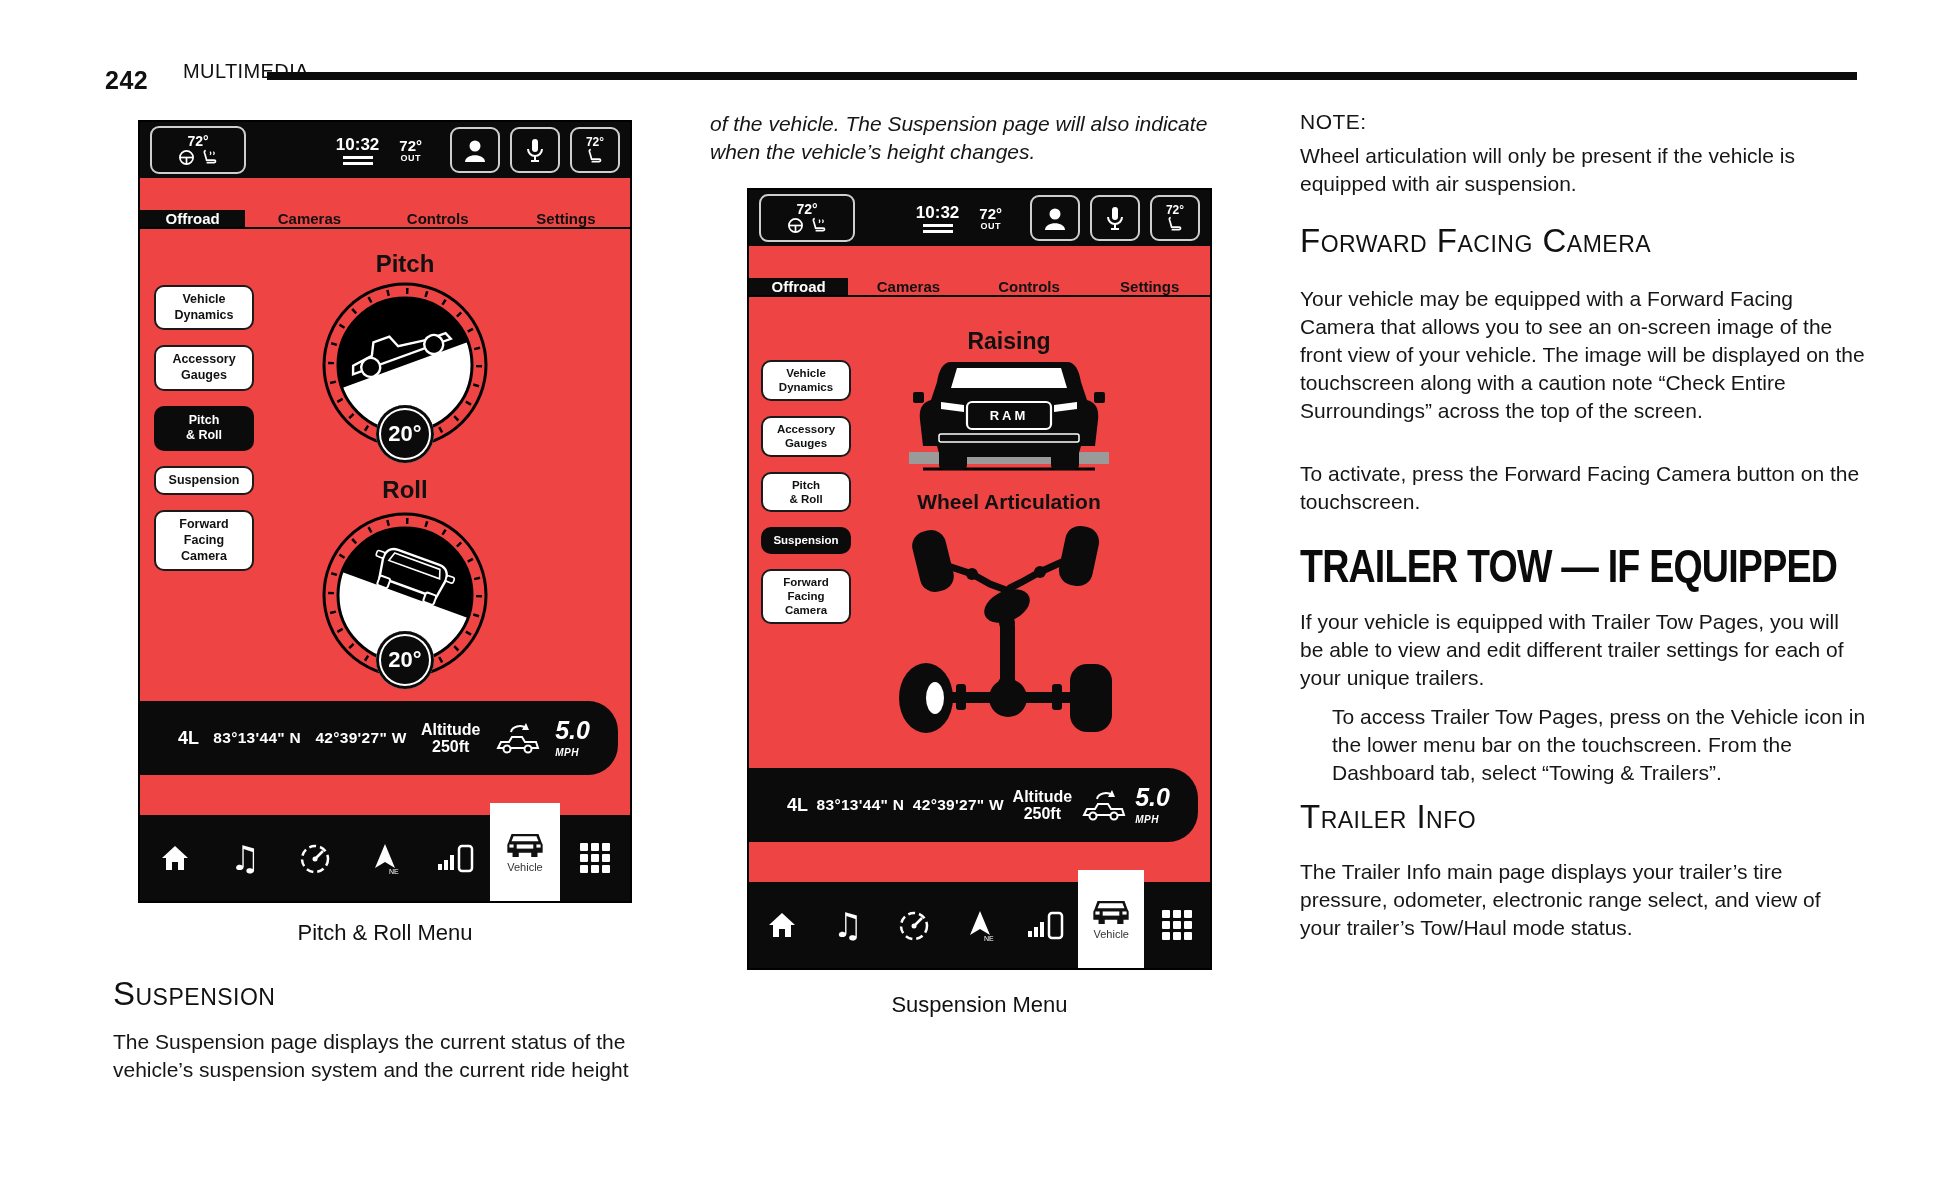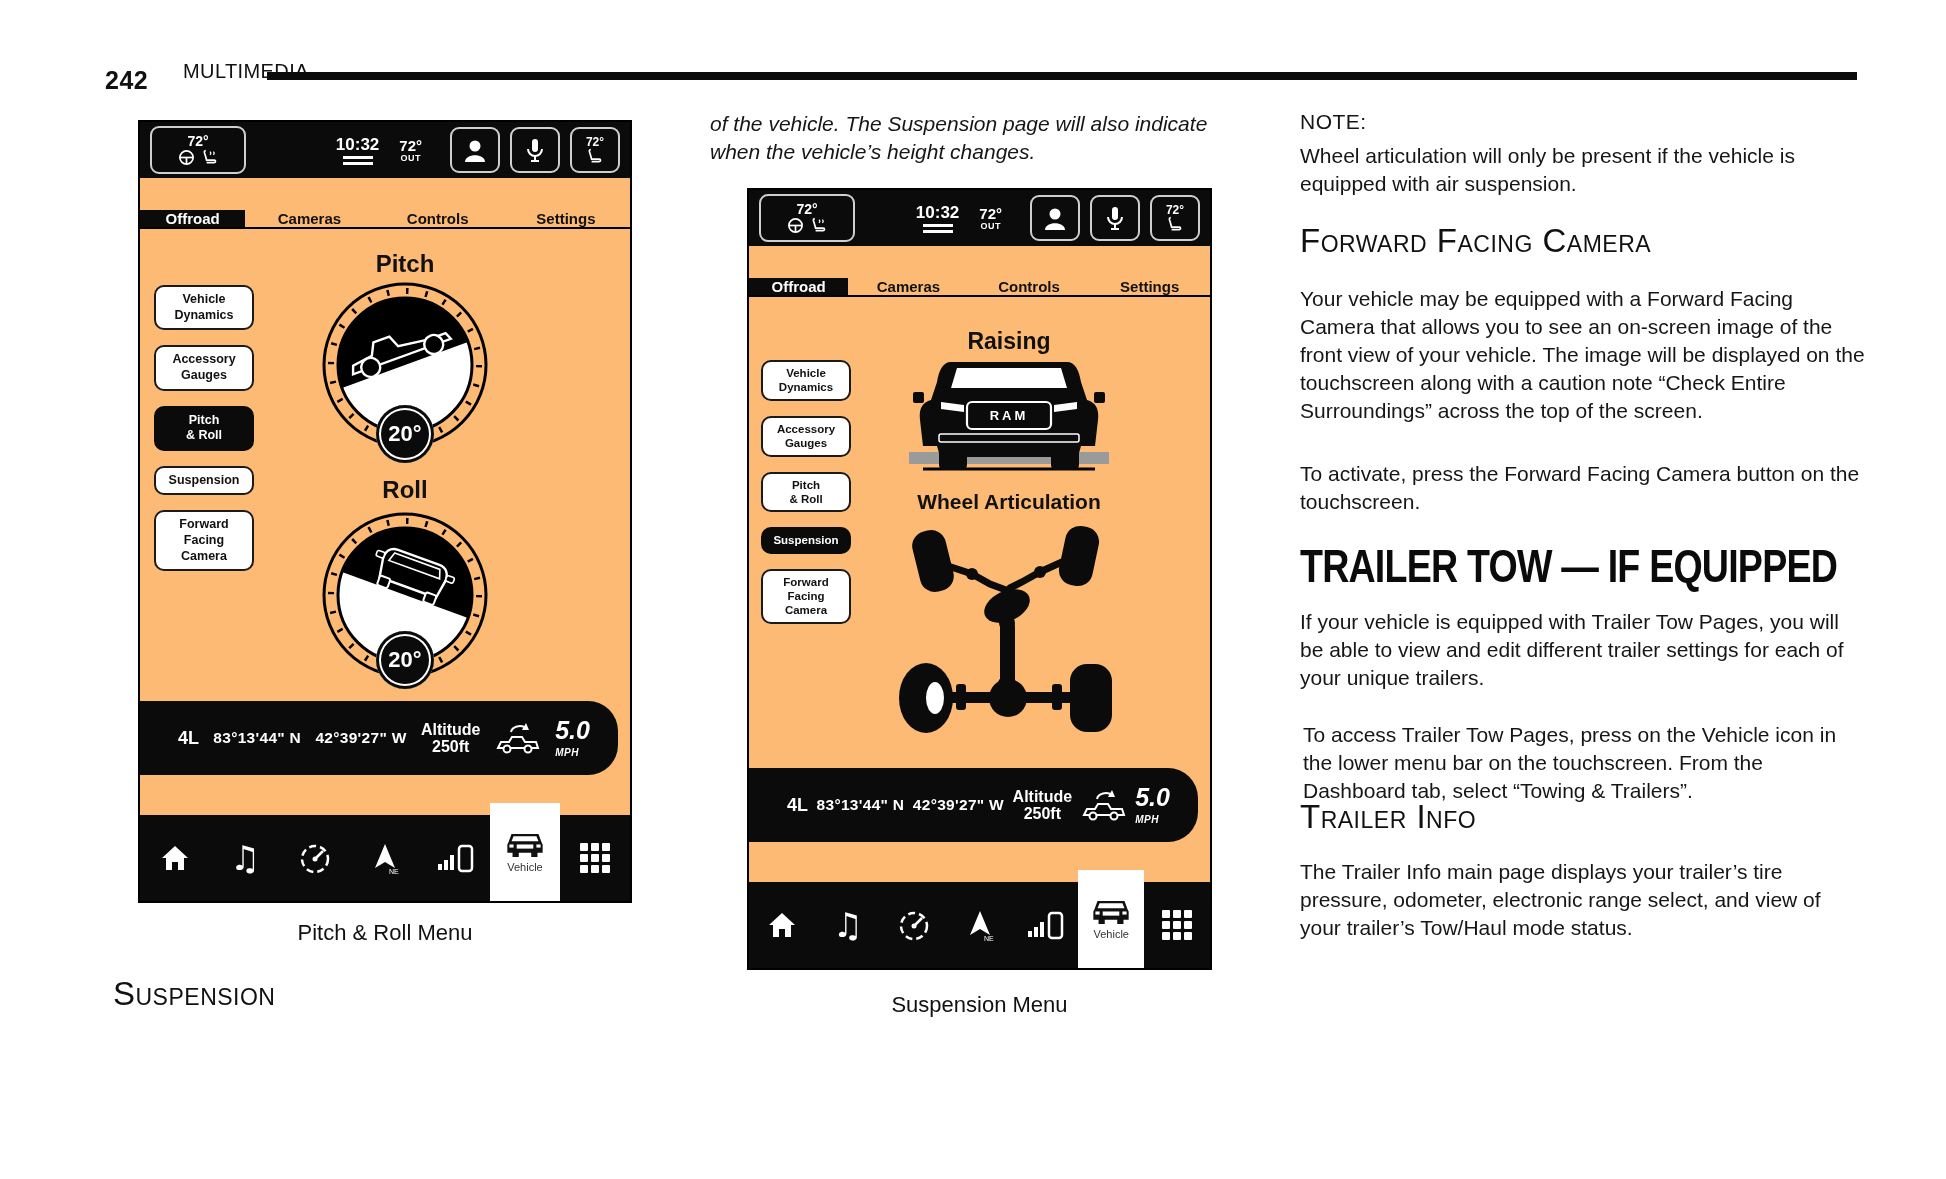--- a/index.html
+++ b/index.html
@@ -6,21 +6,21 @@
   .page{position:relative;width:1946px;height:1179px;background:#fff;overflow:hidden;
         font-family:"Liberation Sans",sans-serif;color:#111;}
   .abs{position:absolute;}
 
   
   .pg-num{left:105px;top:66px;font-size:25px;font-weight:bold;letter-spacing:.5px;}
   .pg-sec{left:183px;top:60px;font-size:20px;letter-spacing:.4px;}
   .pg-rule{left:267px;top:72px;width:1590px;height:8px;background:#0b0b0b;}
 
   
-  .screen{position:absolute;background:#fdba74;border:2px solid #000;box-sizing:border-box;}
+  .screen{position:absolute;background:#ef4444;border:2px solid #000;box-sizing:border-box;}
   .scr1{left:138px;top:120px;width:494px;height:783px;}
   .scr2{left:747px;top:188px;width:465px;height:782px;}
 
   .s-topbar{position:absolute;left:0;top:0;right:0;height:56px;background:#0b0b0b;
             display:flex;align-items:center;padding:0 10px;box-sizing:border-box;color:#fff;}
   .climate-btn{width:92px;height:44px;border:2px solid #cfcfcf;border-radius:9px;
                display:flex;flex-direction:column;align-items:center;justify-content:center;gap:1px;}
   .climate-btn .t{font-size:14px;font-weight:bold;line-height:14px;}
   .climate-icons{display:flex;gap:6px;align-items:center;}
   .tb-spacer{flex:1;}
@@ -270,20 +270,21 @@
             <i></i>
             <i></i>
           </span>
       </div>
     </div>
   </div>
 
   <div class="caption" style="left:138px;top:920px;width:494px;">Pitch &amp; Roll Menu</div>
 
   <div class="abs sc-head" style="left:113px;top:975px;">Suspension</div>
+  <div class="abs body-p" style="left:113px;top:1028px;width:560px;">The Suspension page displays the current status of the vehicle’s suspension system and the current ride height</div>
 
   <div class="abs body-p" style="left:710px;top:110px;width:540px;font-style:italic;">of the vehicle. The Suspension page will also indicate when the vehicle’s height changes.</div>
 
   <div class="screen scr2">
     <div class="s-topbar">
       <div class="climate-btn">
         <span class="t">72°</span>
         <span class="climate-icons">
           <svg width="17" height="17" viewBox="0 0 18 18">
               <circle cx="9" cy="9" r="7" fill="none" stroke="#fff" stroke-width="1.8"></circle>
@@ -469,18 +470,18 @@
 
   <div class="abs note-lab" style="left:1300px;top:110px;">NOTE:</div>
   <div class="abs body-p" style="left:1300px;top:142px;width:565px;">Wheel articulation will only be present if the vehicle is equipped with air suspension.</div>
 
   <div class="abs sc-head" style="left:1300px;top:222px;">Forward Facing Camera</div>
   <div class="abs body-p" style="left:1300px;top:285px;width:565px;">Your vehicle may be equipped with a Forward Facing Camera that allows you to see an on-screen image of the front view of your vehicle. The image will be displayed on the touchscreen along with a caution note “Check Entire Surroundings” across the top of the screen.</div>
   <div class="abs body-p" style="left:1300px;top:460px;width:565px;">To activate, press the Forward Facing Camera button on the touchscreen.</div>
 
   <div class="abs big-head" style="left:1300px;top:538px;">TRAILER TOW — IF EQUIPPED</div>
   <div class="abs body-p" style="left:1300px;top:608px;width:565px;">If your vehicle is equipped with Trailer Tow Pages, you will be able to view and edit different trailer settings for each of your unique trailers.</div>
-  <div class="abs body-p" style="left:1303px;top:703px;width:565px;margin-top:18px;">To access Trailer Tow Pages, press on the Vehicle icon in the lower menu bar on the touchscreen. From the Dashboard tab, select “Towing &amp; Trailers”.</div>
+  <div class="abs body-p" style="left:1332px;top:703px;width:565px;">To access Trailer Tow Pages, press on the Vehicle icon in the lower menu bar on the touchscreen. From the Dashboard tab, select “Towing &amp; Trailers”.</div>
 
   <div class="abs sc-head" style="left:1300px;top:798px;">Trailer Info</div>
   <div class="abs body-p" style="left:1300px;top:858px;width:565px;">The Trailer Info main page displays your trailer’s tire pressure, odometer, electronic range select, and view of your trailer’s Tow/Haul mode status.</div>
 
 </div>
 
 </body></html>

